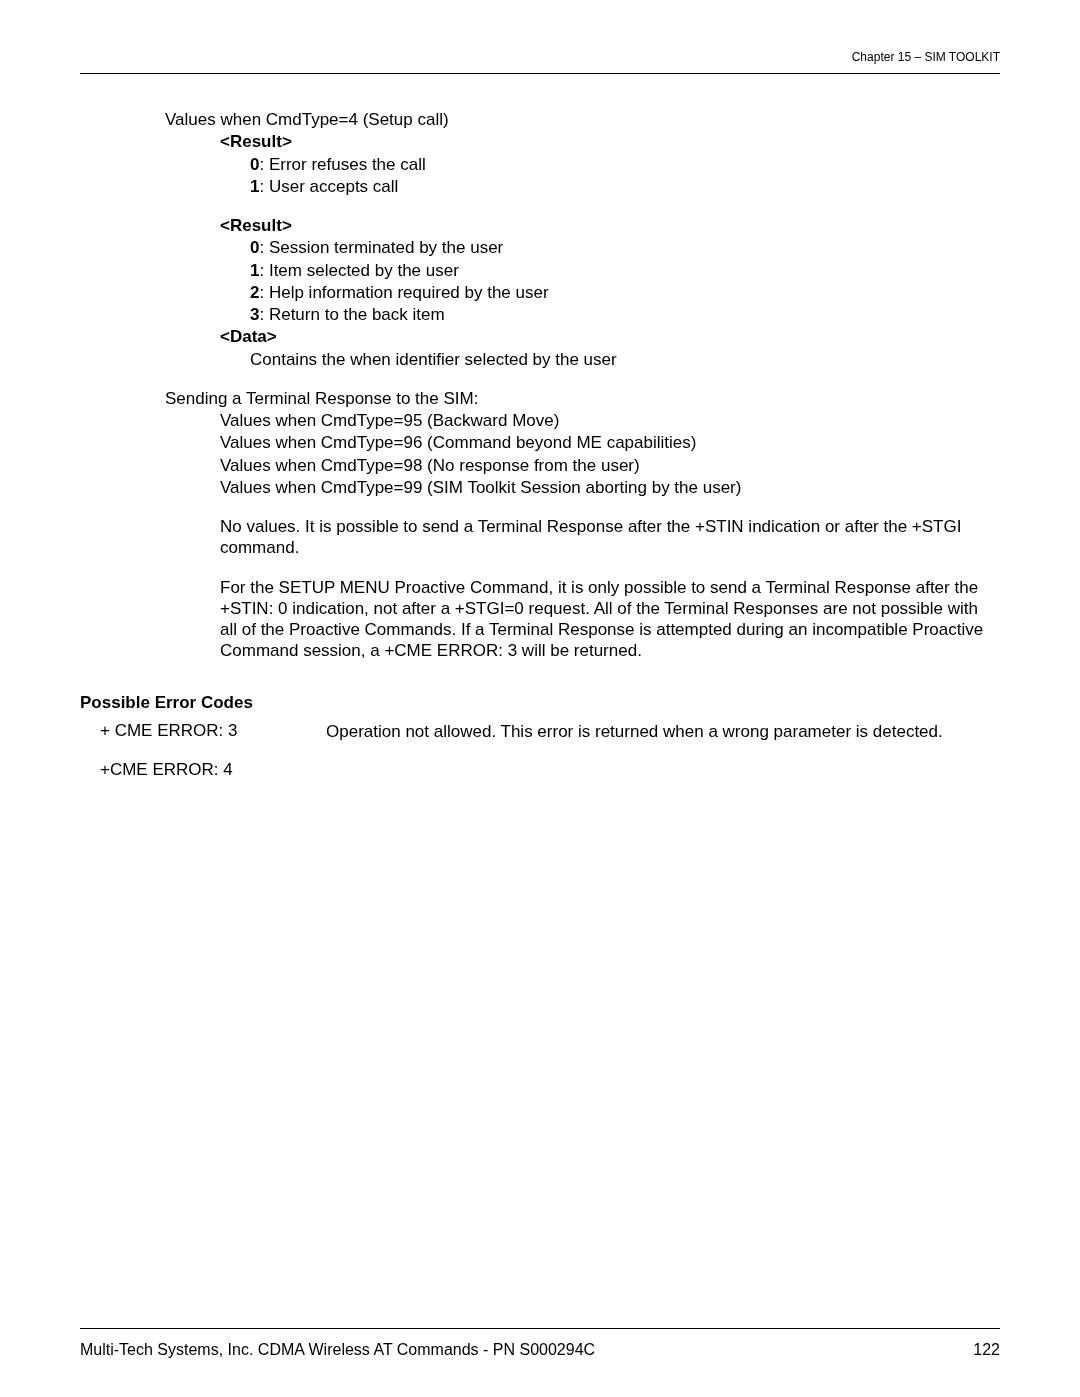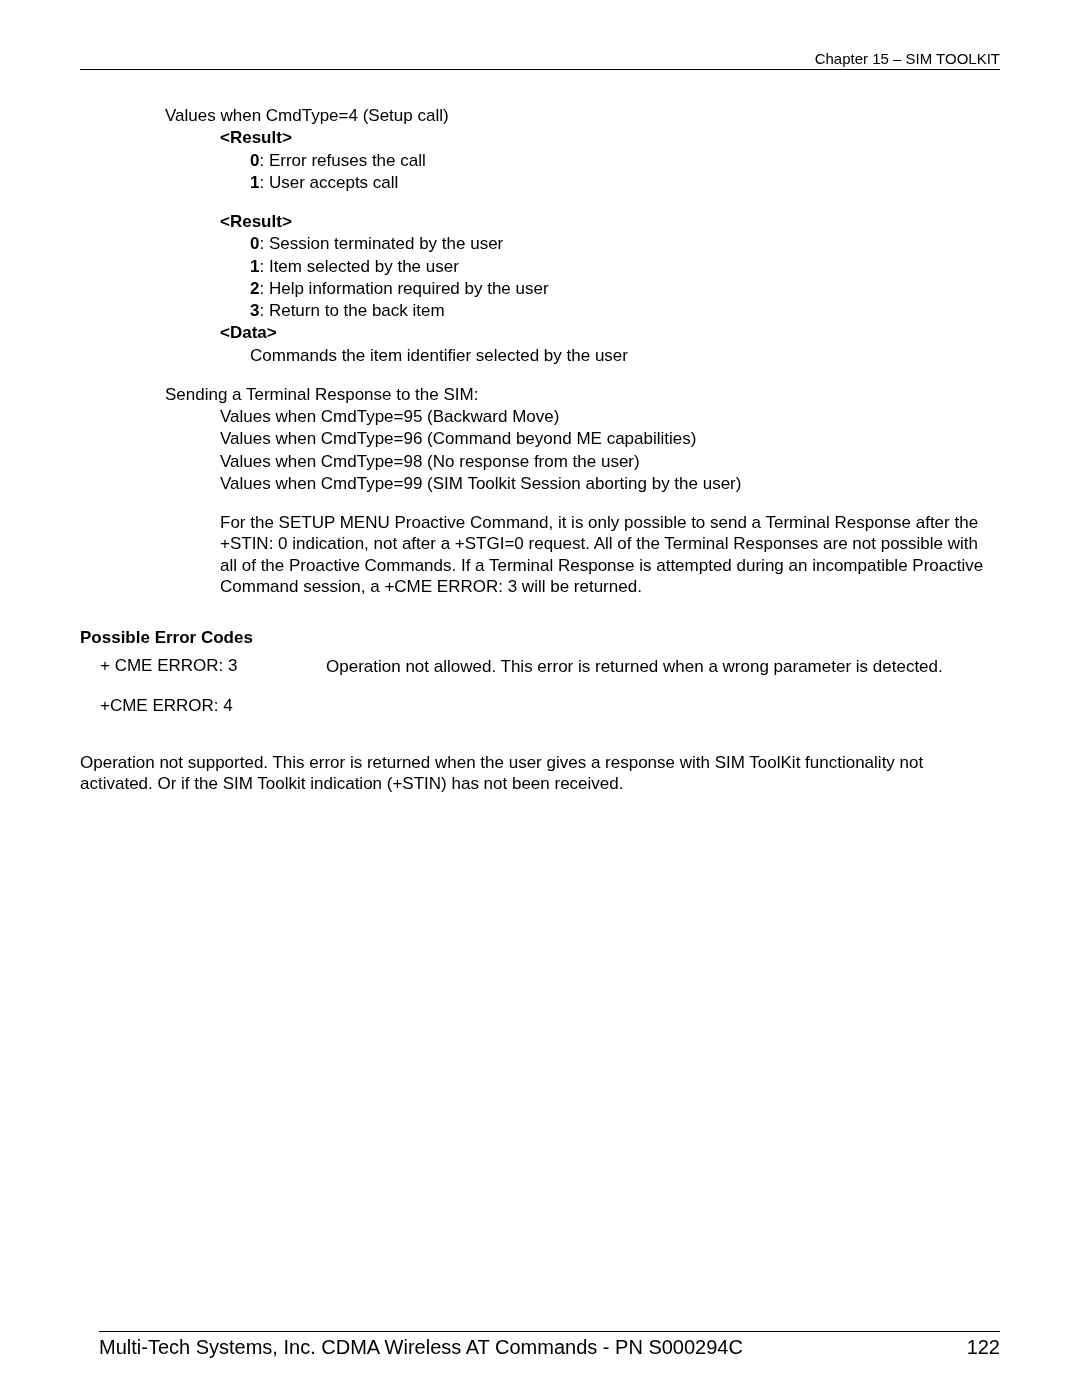--- a/index.html
+++ b/index.html
@@ -13,33 +13,32 @@
   }
   .page {
     padding: 50px 80px 30px 80px;
     box-sizing: border-box;
     min-height: 1397px;
     position: relative;
   }
   .header {
     border-bottom: 1.5px solid #000;
     text-align: right;
-    padding-bottom: 2px;
+    padding-bottom: 9px;
     margin-bottom: 35px;
-    font-size: 15px;
+    font-size: 12px;
   }
   .footer {
     border-top: 1.5px solid #000;
     position: absolute;
     left: 80px;
     right: 80px;
     bottom: 38px;
-    padding-top: 4px;
-    font-size: 20px;
-    margin-left: 19px;
+    padding-top: 12px;
+    font-size: 16px;
   }
   .footer-row {
     display: flex;
     justify-content: space-between;
   }
   .pnum { font-weight: normal; }
   .content { padding-left: 85px; padding-right: 10px; }
   .indent1 { padding-left: 55px; }
   .indent2 { padding-left: 85px; }
   .indent3 { padding-left: 55px; }
@@ -79,48 +78,50 @@
       <div class="indent2">
         <p class="para"><span class="b">0</span><span>: Session terminated by the user</span></p>
         <p class="para"><span class="b">1</span><span>: Item selected by the user</span></p>
         <p class="para"><span class="b">2</span><span>: Help information required by the user</span></p>
         <p class="para"><span class="b">3</span><span>: Return to the back item</span></p>
       </div>
       <div class="indent1">
         <p class="para b">&lt;Data&gt;</p>
       </div>
       <div class="indent2">
-        <p class="para">Commands the item identifier selected by the user</p>
+        <p class="para">Contains the when identifier selected by the user</p>
       </div>
     </div>
 
     <div class="block">
       <p class="para">Sending a Terminal Response to the SIM:</p>
       <div class="indent3">
         <p class="para">Values when CmdType=95 (Backward Move)</p>
         <p class="para">Values when CmdType=96 (Command beyond ME capabilities)</p>
         <p class="para">Values when CmdType=98 (No response from the user)</p>
         <p class="para">Values when CmdType=99 (SIM Toolkit Session aborting by the user)</p>
+      </div>
+      <div class="indent3" style="margin-top:18px;">
+        <p class="para">No values. It is possible to send a Terminal Response after the +STIN indication or after the +STGI command.</p>
       </div>
       <div class="indent3" style="margin-top:18px;">
         <p class="para">For the SETUP MENU Proactive Command, it is only possible to send a Terminal Response after the +STIN: 0 indication, not after a +STGI=0 request. All of the Terminal Responses are not possible with all of the Proactive Commands. If a Terminal Response is attempted during an incompatible Proactive Command session, a +CME ERROR: 3 will be returned.</p>
       </div>
     </div>
 
   </div>
 
   <div>
     <p class="para err-heading">Possible Error Codes</p>
     <div class="err-row">
       <div class="err-code">+ CME ERROR: 3</div>
       <div class="err-desc">Operation not allowed. This error is returned when a wrong parameter is detected.</div>
     </div>
     <div class="err-row" style="margin-top:18px;flex-direction:column;">
       <div class="err-code">+CME ERROR: 4</div>
-      <div class="err-desc">Operation not supported. This error is returned when the user gives a response with SIM ToolKit functionality not activated. Or if the SIM Toolkit indication (+STIN) has not been received.</div>
     </div>
   </div>
 
   <div class="footer">
     <div class="footer-row">
       <span>Multi-Tech Systems, Inc. CDMA Wireless AT Commands - PN S000294C</span>
       <span class="pnum">122</span>
     </div>
   </div>
 </div>

